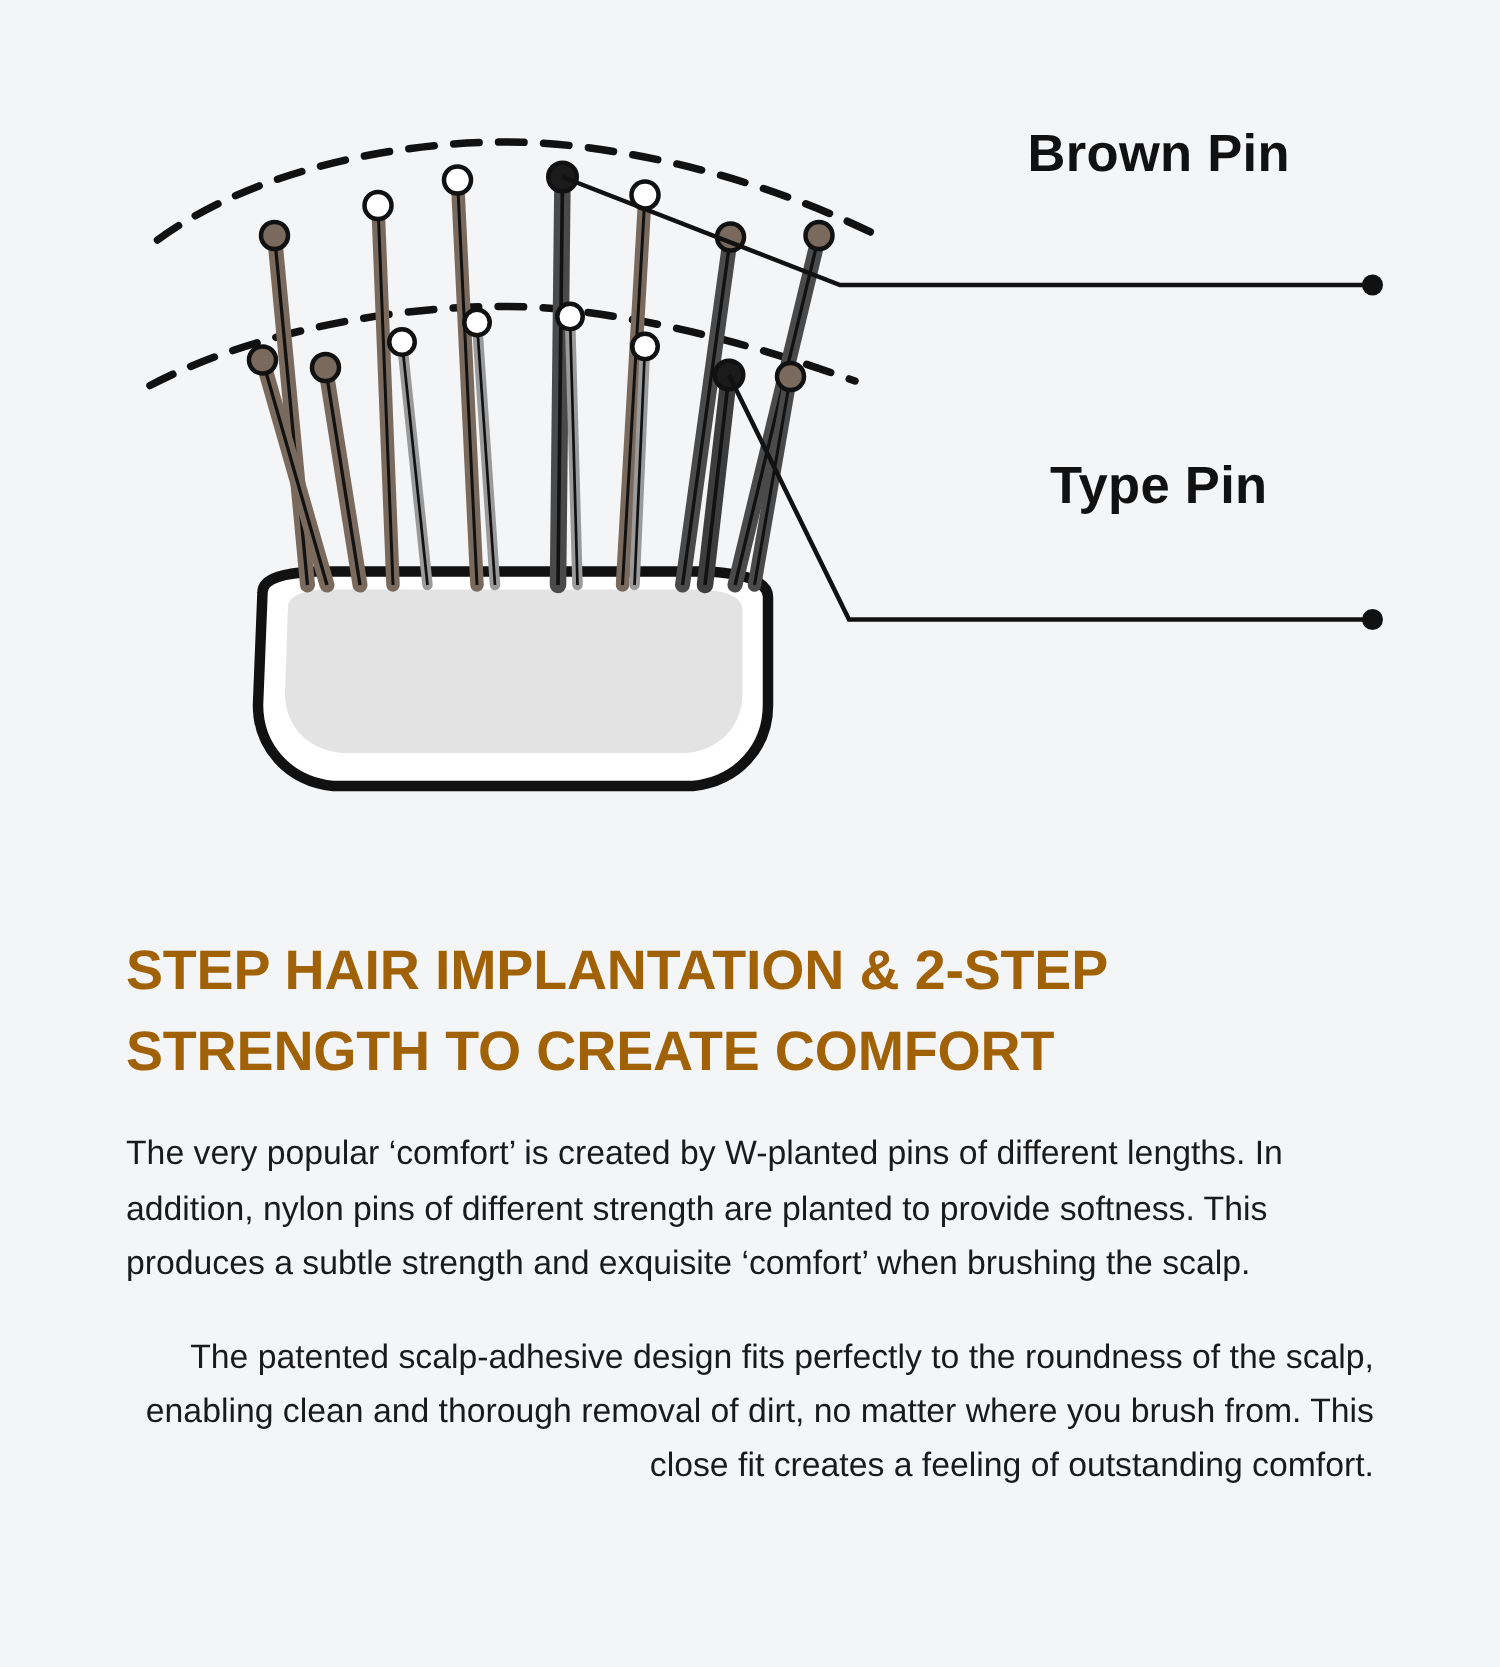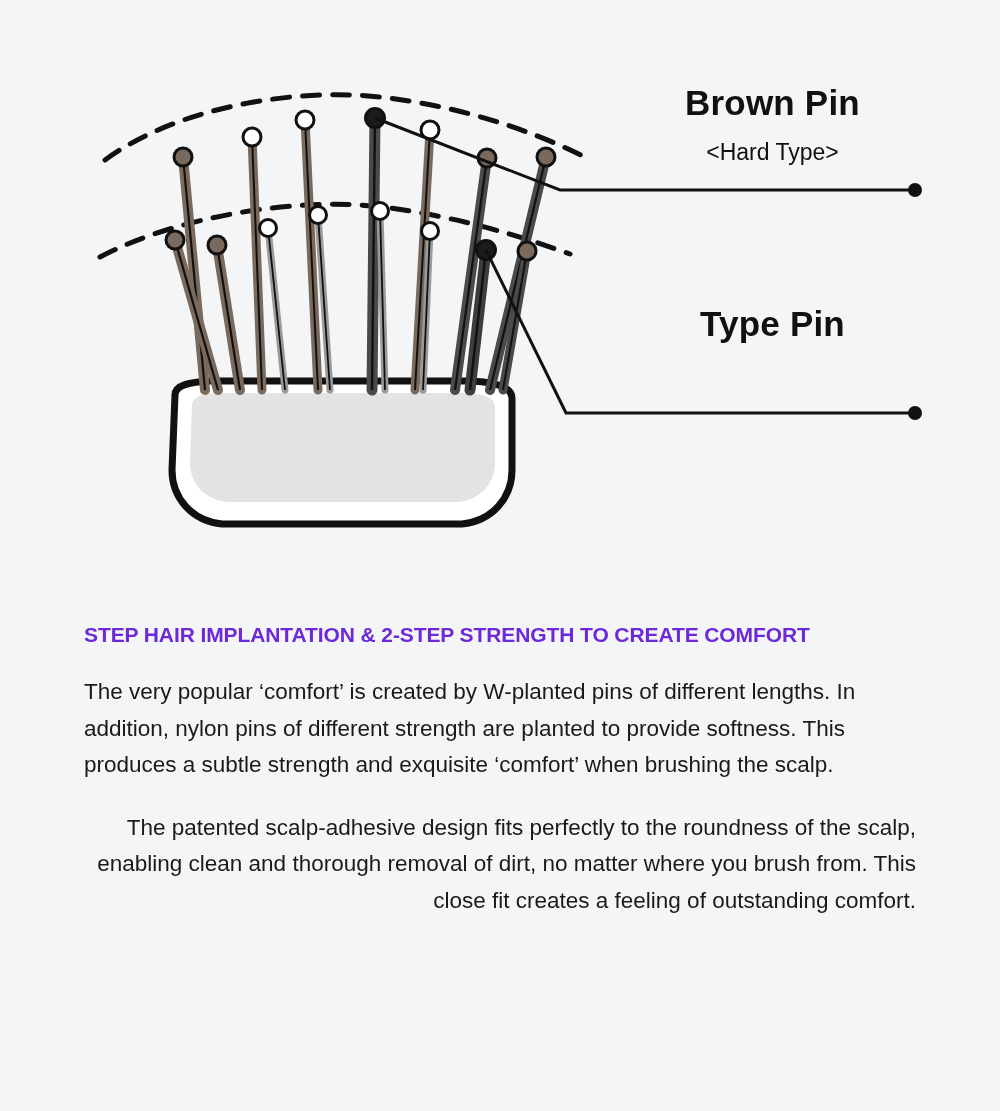--- a/index.html
+++ b/index.html
@@ -59,25 +59,25 @@
     width: 325px;
   }
 
   .text-block {
     position: absolute;
     left: 84px;
     top: 620px;
     width: 832px;
   }
   .heading {
-    font-size: 21px;
+    font-size: 37px;
     font-weight: 700;
     line-height: 1.45;
     letter-spacing: -0.1px;
-    color: #6d28d9;
+    color: #a16207;
     margin: 0 0 24px 0;
   }
   .paragraph {
     font-size: 22.5px;
     line-height: 1.62;
     color: #1a1a1a;
     margin: 0 0 26px 0;
   }
   .paragraph:last-child {
     margin-bottom: 0;
@@ -173,21 +173,20 @@
     </g>
 
     <g>
       <path d="M486,250 L 566,413 L 912,413" fill="none" stroke="#111111" stroke-width="3"></path>
       <circle cx="915" cy="413" r="7" fill="#111111"></circle>
     </g>
   </svg>
 
   <div class="callout" id="callout-brown">
     <div class="callout-title">Brown Pin</div>
-    <div class="callout-sub">&lt;Hard Type&gt;</div>
   </div>
 
   <div class="callout" id="callout-black">
     <div class="callout-title">Type Pin</div>
   </div>
 </div>
 
 <div class="text-block">
   <h2 class="heading">STEP HAIR IMPLANTATION &amp; 2-STEP STRENGTH TO CREATE COMFORT</h2>
   <p class="paragraph">The very popular ‘comfort’ is created by W-planted pins of different lengths. In addition, nylon pins of different strength are planted to provide softness. This produces a subtle strength and exquisite ‘comfort’ when brushing the scalp.</p>

